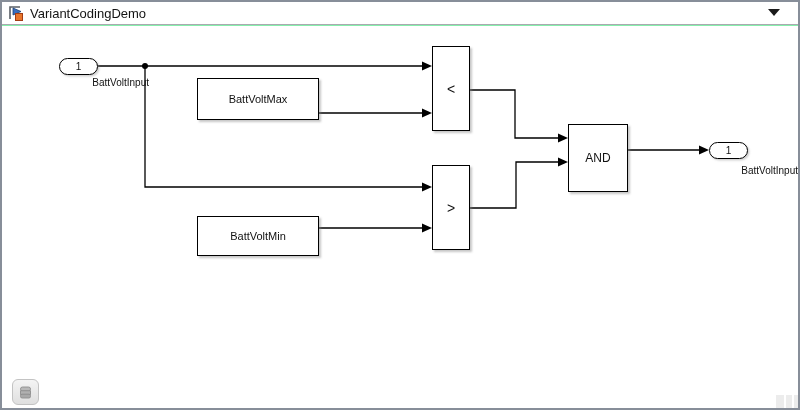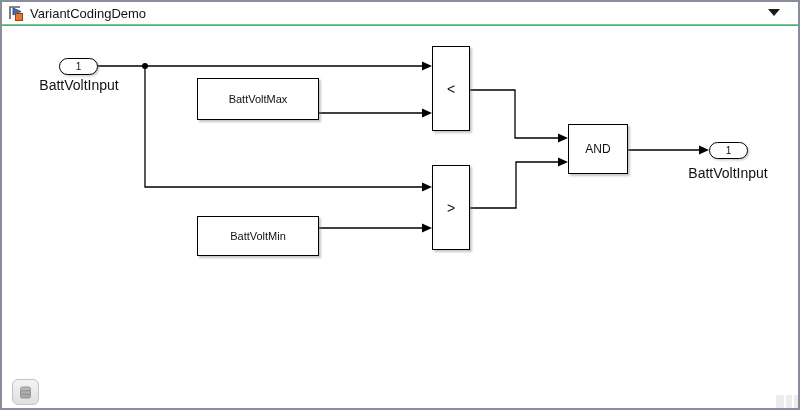--- a/index.html
+++ b/index.html
@@ -1,19 +1,19 @@
 <!DOCTYPE html>
 <html><head>
 <meta charset="utf-8">
 <style>
   * { margin:0; padding:0; box-sizing:border-box; }
   html,body { width:800px; height:410px; font-family:"Liberation Sans", sans-serif; background:#f0f0f0; }
   .window {
     position:relative; width:800px; height:410px;
-    background:#22c55e; border:2px solid #878e99; overflow:hidden;
+    background:#86efac; border:2px solid #878e99; overflow:hidden;
   }
   .titlebar {
     position:absolute; left:0; top:0; right:0; height:23px;
     background:#ffffff; border-bottom:1px solid #a9abb0;
     display:flex; align-items:center; padding:0 6px;
   }
   .model-icon { width:15px; height:15px; margin-left:1px; flex:0 0 auto; }
   .titlebar .title { margin-left:6px; font-size:13px; color:#141414; }
   .titlebar .dropdown { margin-left:auto; margin-right:12px; width:12px; height:8px; cursor:pointer; }
   .canvas { position:absolute; left:0; top:24px; right:0; bottom:0; background:#ffffff; }
@@ -29,22 +29,22 @@
   .relop { font-size:14px; }
   .andblk { font-size:12px; }
   .port {
     position:absolute; width:39px; height:17px; background:#fff;
     border:1px solid #000; border-radius:9px;
     display:flex; align-items:center; justify-content:center;
     font-size:10px; color:#111; box-shadow:1.5px 1.5px 2px rgba(140,140,140,0.4);
     cursor:move;
   }
   .port-label {
-    position:absolute; width:140px; text-align:center;
-    font-size:14px; color:#111;
+    position:absolute; width:140px; text-align:right;
+    font-size:10px; color:#111;
   }
   .copyright {
     position:absolute; left:240px; top:356px; width:300px; text-align:center;
     font-size:11px; color:#3a3a3a;
   }
   .browser-btn {
     position:absolute; left:10px; top:353px; width:27px; height:26px;
     border:1px solid #c3c3c3; border-radius:6px;
     background:linear-gradient(#f4f4f4,#dfdfdf);
     display:flex; align-items:center; justify-content:center; cursor:pointer;
@@ -110,21 +110,21 @@
       <span>BattVoltMin</span>
     </div>
 
     <div class="block relop" style="left:430px; top:20px; width:38px; height:85px;">
       <span>&lt;</span>
     </div>
     <div class="block relop" style="left:430px; top:139px; width:38px; height:85px;">
       <span>&gt;</span>
     </div>
 
-    <div class="block andblk" style="left:566px; top:98px; width:60px; height:50px;">
+    <div class="block andblk" style="left:566px; top:98px; width:60px; height:68px;">
       <span>AND</span>
     </div>
 
     <div class="port" style="left:707px; top:116px;">
       <span>1</span>
     </div>
     <div class="port-label" style="left:656px; top:139px;">BattVoltInput</div>
 
 
     <div class="browser-btn">

